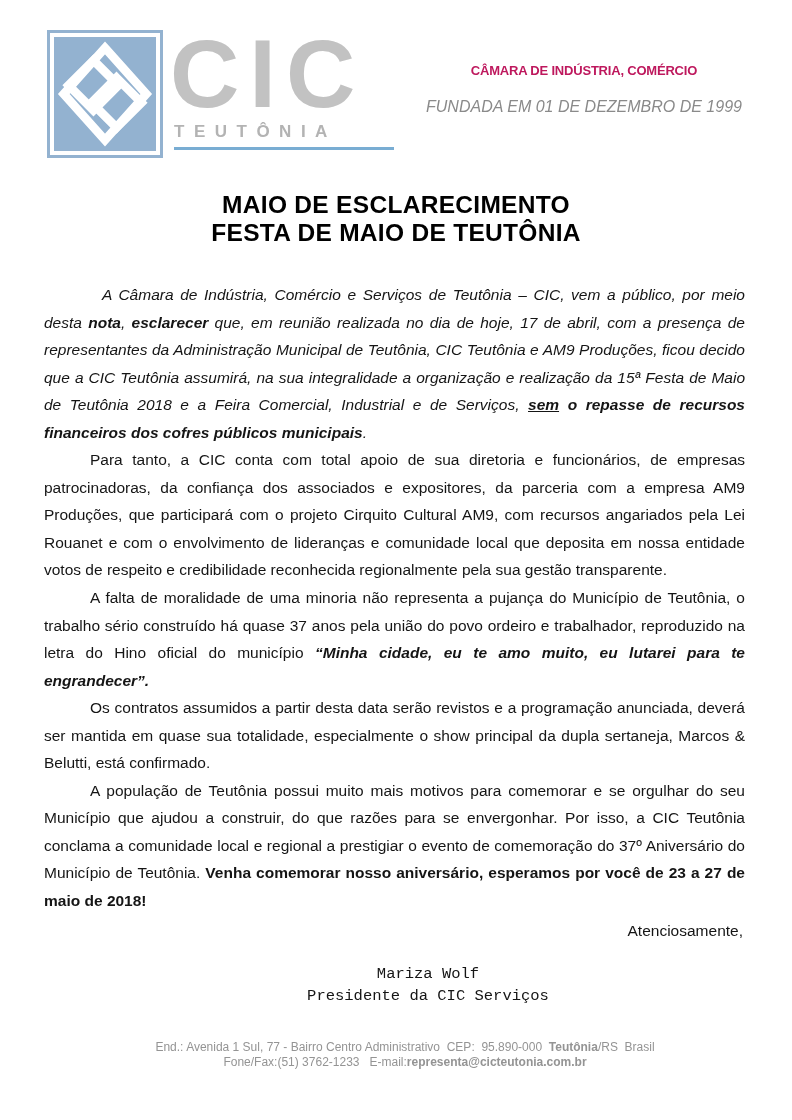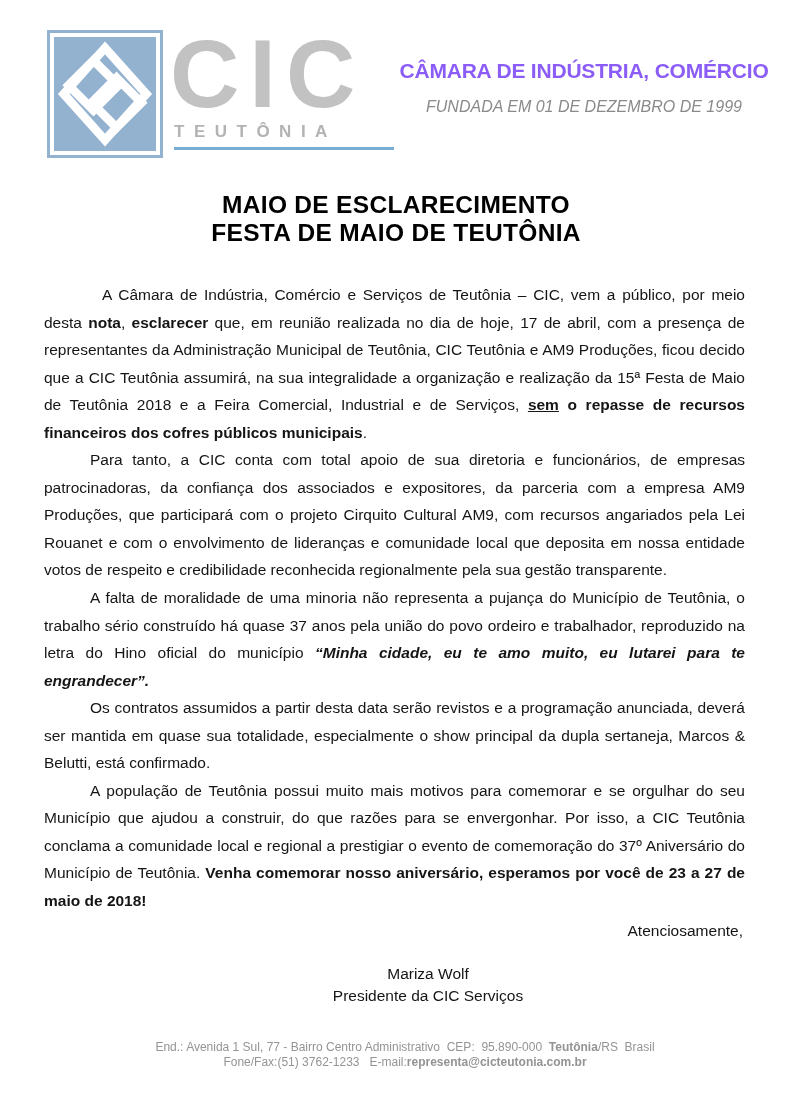--- a/index.html
+++ b/index.html
@@ -26,49 +26,49 @@
     letter-spacing:10px; margin-left:-4px;
   }
   .brand-teutonia {
     margin-top:4px; font-size:17px; font-weight:bold; color:#b3b3b3;
     letter-spacing:9.5px; white-space:nowrap;
   }
   .brand-rule { margin-top:5px; height:3px; width:220px; background:#79add3; }
 
   .org-block { position:absolute; left:396px; top:58px; width:376px; text-align:center; }
   .org-name {
-    font-size:21px; line-height:26px; font-weight:bold; color:#8b5cf6;
+    font-size:13px; line-height:26px; font-weight:bold; color:#be185d;
     letter-spacing:-0.2px;
   }
   .org-founded {
     margin-top:14px; font-size:16px; font-style:italic; color:#8a8a8a;
   }
 
   
   .doc-title {
     position:absolute; top:191px; left:0; width:100%; text-align:center;
     font-size:24.5px; line-height:28px; font-weight:bold; color:#000000;
     letter-spacing:0.3px;
   }
 
   
   .body-text {
     position:absolute; top:281px; left:44px; width:701px;
     font-size:15.5px; line-height:27.55px; text-align:justify; color:#151515;
   }
   .para { margin:0; text-indent:46px; }
-  .para.first { text-indent:58px; }
+  .para.first { text-indent:58px;font-style:italic; }
   .b  { font-weight:bold; }
   .bu { font-weight:bold; text-decoration:underline; }
   .bi { font-weight:bold; font-style:italic; }
 
   .regards { margin:2px; text-align:right; text-indent:0; }
 
   .signature { position:absolute; top:963px; left:64px; width:728px; text-align:center;
-    font-size:15.5px; line-height:22px; color:#151515; }
+    font-size:15.5px; line-height:22px; color:#151515;font-family:Liberation Mono, monospace; }
 
   
   .footer {
     position:absolute; top:1040px; left:18px; width:774px; text-align:center;
     font-size:12px; line-height:15px; color:#949494;
   }
 </style>
 </head>
 <body>
 

